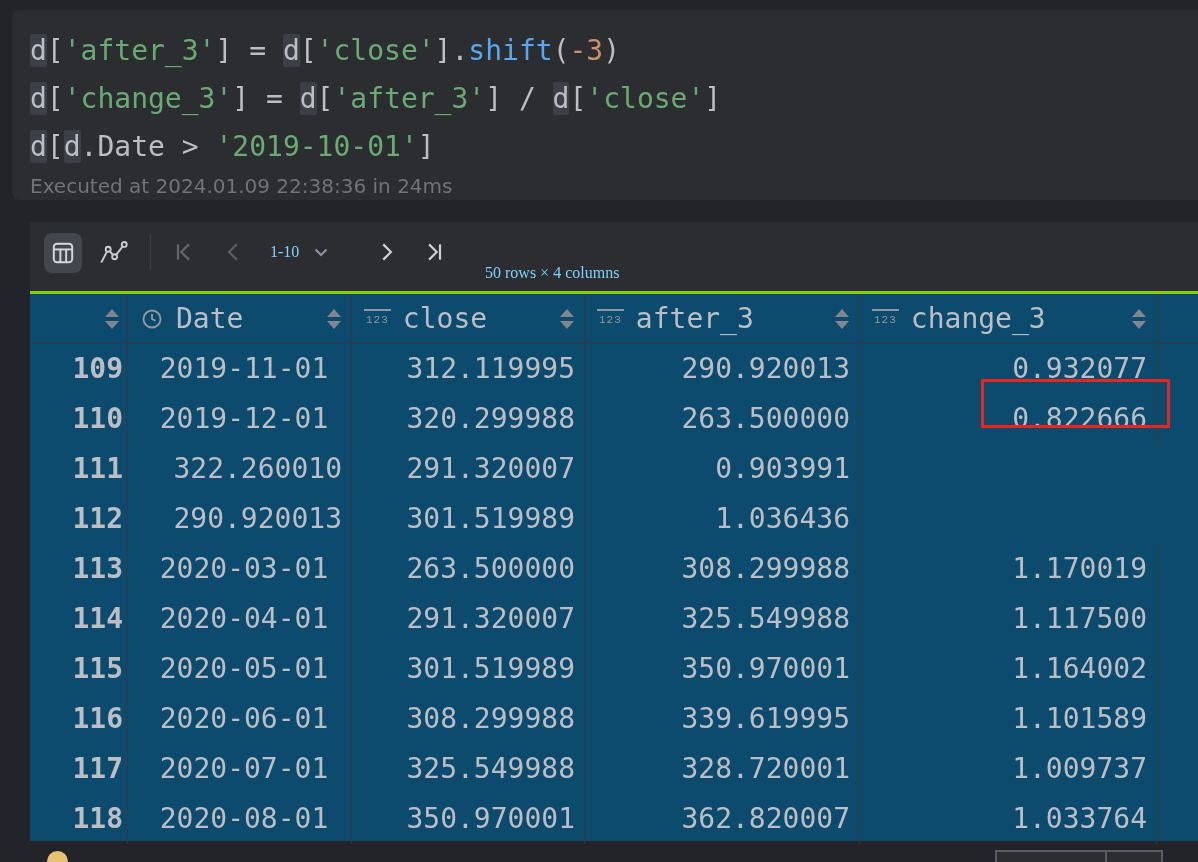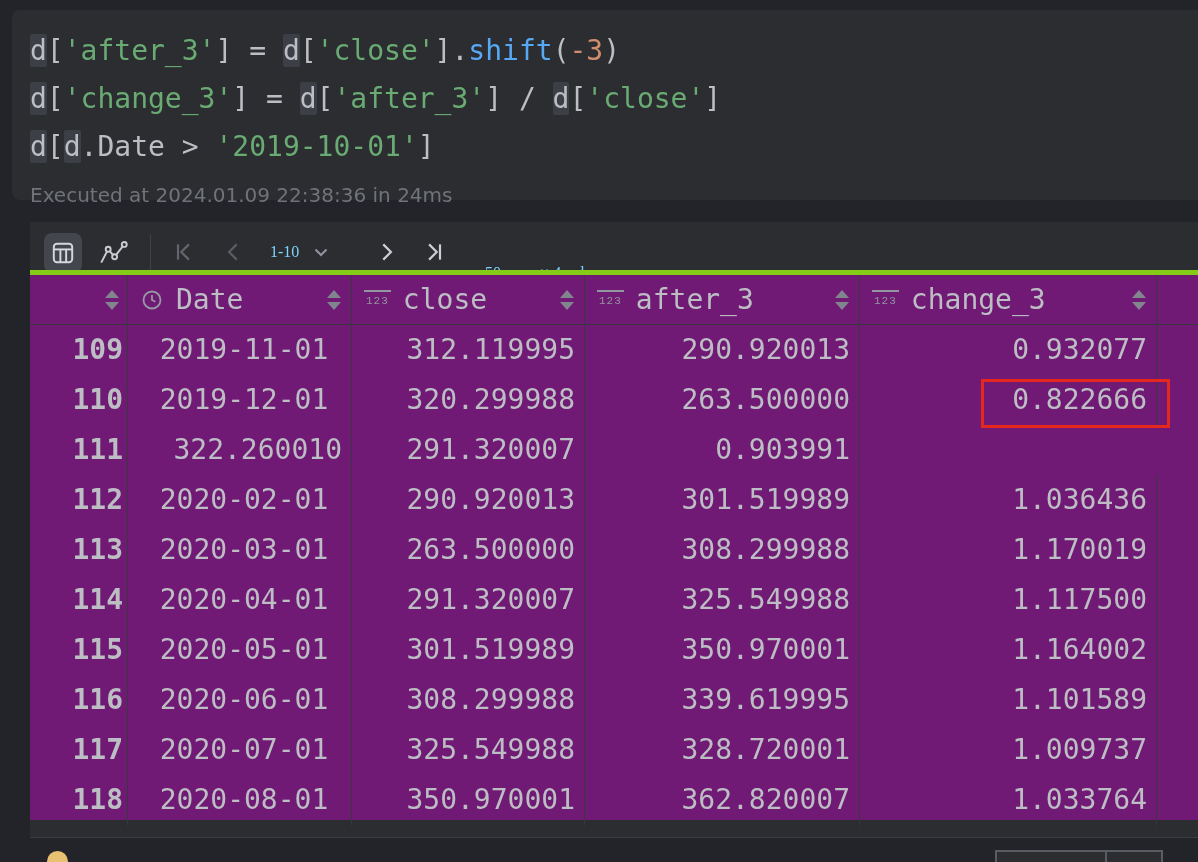--- a/index.html
+++ b/index.html
@@ -13,41 +13,41 @@
     background:#2B2D30;border-radius:8px 0 0 8px;box-sizing:border-box;
     padding:17px 0 0 18px;
   }
   .code-line{height:48px;line-height:48px;font-size:28px;color:#BCBEC4;white-space:pre;}
   .tok-op{color:#BCBEC4;}
   .tok-id{color:#BCBEC4;background:#3C3F45;border-radius:2px;}
   .tok-str{color:#6AAB73;}
   .tok-fn{color:#57A8F5;}
   .tok-num{color:#CF8E6D;}
   .executed{
-    margin-top:12px;font-family:"DejaVu Sans",sans-serif;
+    margin-top:3px;font-family:"DejaVu Sans",sans-serif;
     font-size:20px;line-height:24px;color:#707379;
   }
   
   .output-panel{
     position:absolute;left:30px;top:222px;width:1168px;height:616px;
     background:#2B2D31;border-bottom:1px solid #3A3D42;box-sizing:border-box;
   }
   .toolbar{position:relative;height:60px;}
   .tb-btn{position:absolute;top:11px;width:38px;height:40px;border-radius:8px;
     display:flex;align-items:center;justify-content:center;}
   .tb-btn.selected{background:#43464C;}
   .tb-divider{position:absolute;left:120px;top:12px;width:1px;height:36px;background:#3E4147;}
   .pg-btn{position:absolute;top:14px;width:32px;height:32px;display:flex;align-items:center;justify-content:center;}
   .range-ctl{position:absolute;left:240px;top:12px;height:36px;display:flex;align-items:center;gap:12px;}
   .ui-text{font-family:Liberation Serif, serif;font-size:16px;color:#7dd3fc;}
   .summary{position:absolute;left:455px;top:0;height:60px;display:flex;align-items:flex-end;}
   
   .grid{
-    position:absolute;left:0;top:48px;width:1168px;height:550px;
-    background:#701a75;border-top:5px solid #84cc16;box-sizing:border-box;
+    position:absolute;left:0;top:69px;width:1168px;height:550px;
+    background:#0c4a6e;border-top:3px solid #84cc16;box-sizing:border-box;
   }
   .grid-row{display:grid;grid-template-columns:98px 224px 233px 275px 297px 1fr;height:50px;}
   .grid-row.header{height:49px;border-bottom:1px solid #37393F;}
   .cell{box-sizing:border-box;border-right:1px solid #37393F;overflow:hidden;}
   .cell.filler{border-right:none;}
   .hcell{display:flex;align-items:center;padding:0 10px 0 12px;color:#BCBEC4;font-size:28px;}
   .hcell .hlabel{margin-left:12px;white-space:pre;}
   .hcell .spacer{flex:1;}
   .dcell{font-size:28px;line-height:50px;color:#BCBEC4;white-space:pre;}
   .dcell.idx{font-weight:bold;text-align:right;padding-right:4px;}
@@ -225,21 +225,20 @@
           </div>
           <div class="grid-row">
             <div class="cell dcell idx">111</div>
             <div class="cell dcell right">322.260010</div>
             <div class="cell dcell right">291.320007</div>
             <div class="cell dcell right">0.903991</div>
             <div class="cell filler"></div>
           </div>
           <div class="grid-row">
             <div class="cell dcell idx">112</div>
-            <div class="cell dcell left">2020-02-01</div>
             <div class="cell dcell right">290.920013</div>
             <div class="cell dcell right">301.519989</div>
             <div class="cell dcell right">1.036436</div>
             <div class="cell filler"></div>
           </div>
           <div class="grid-row">
             <div class="cell dcell idx">113</div>
             <div class="cell dcell left">2020-03-01</div>
             <div class="cell dcell right">263.500000</div>
             <div class="cell dcell right">308.299988</div>

